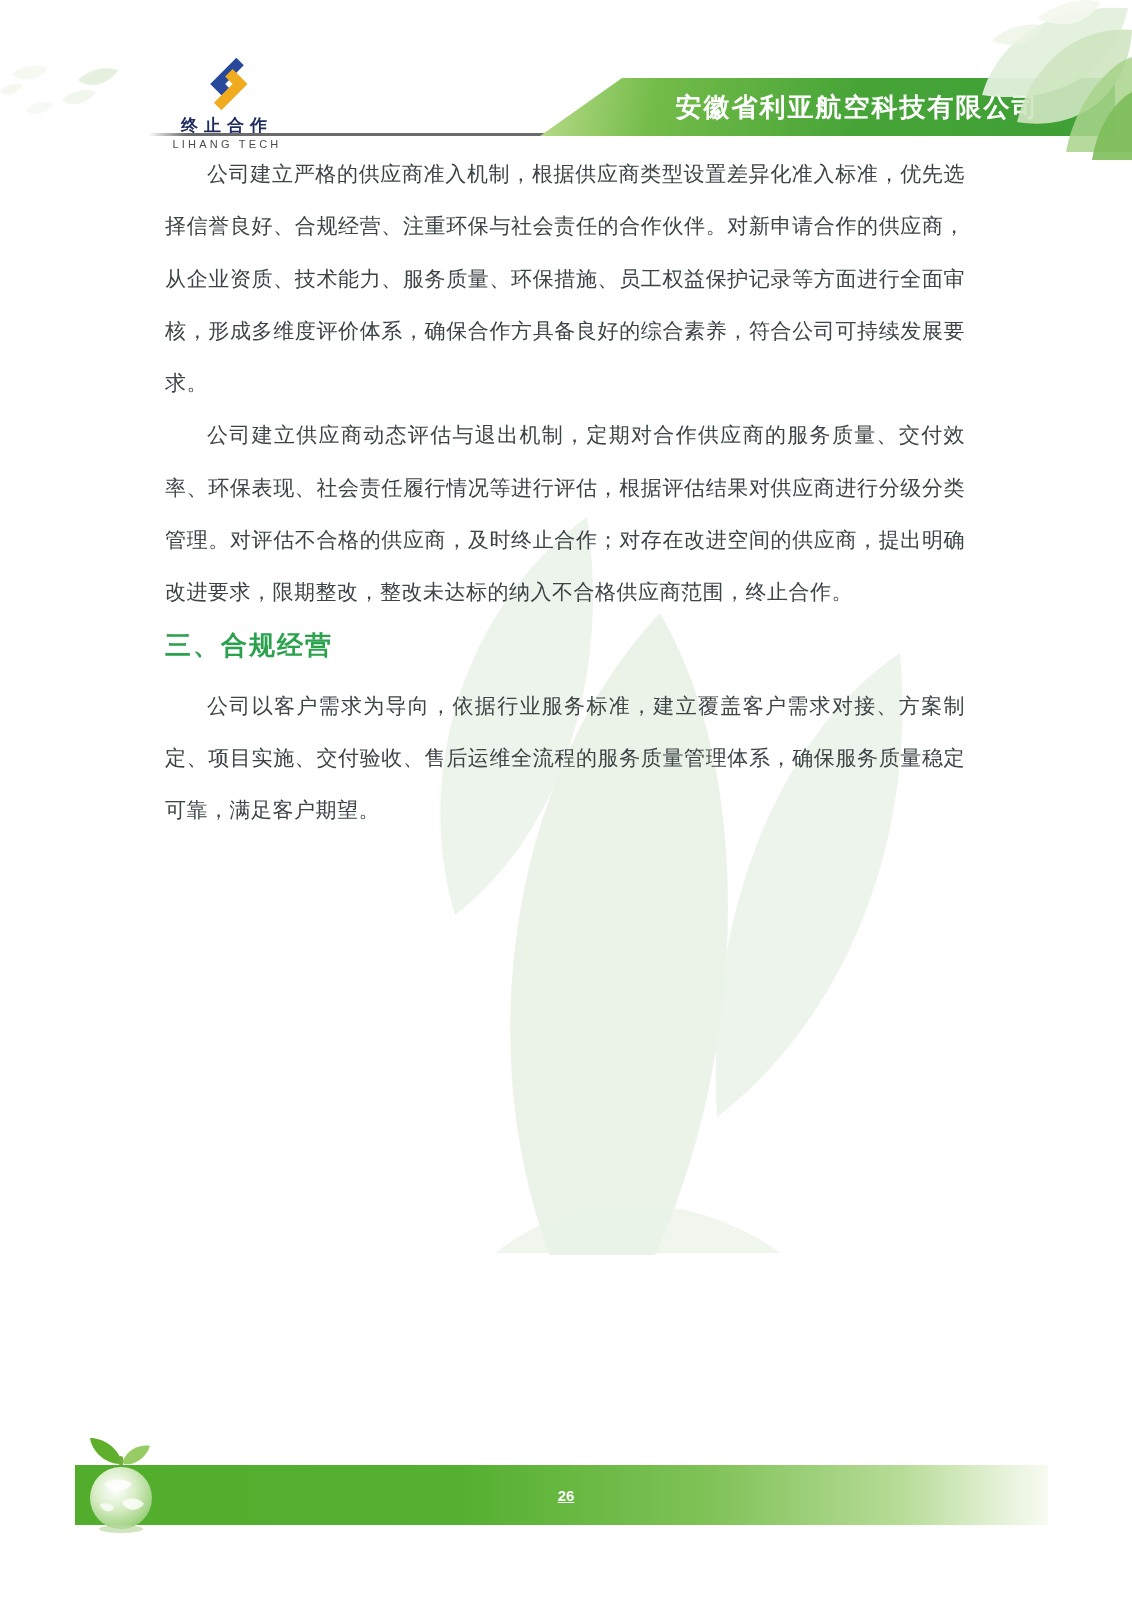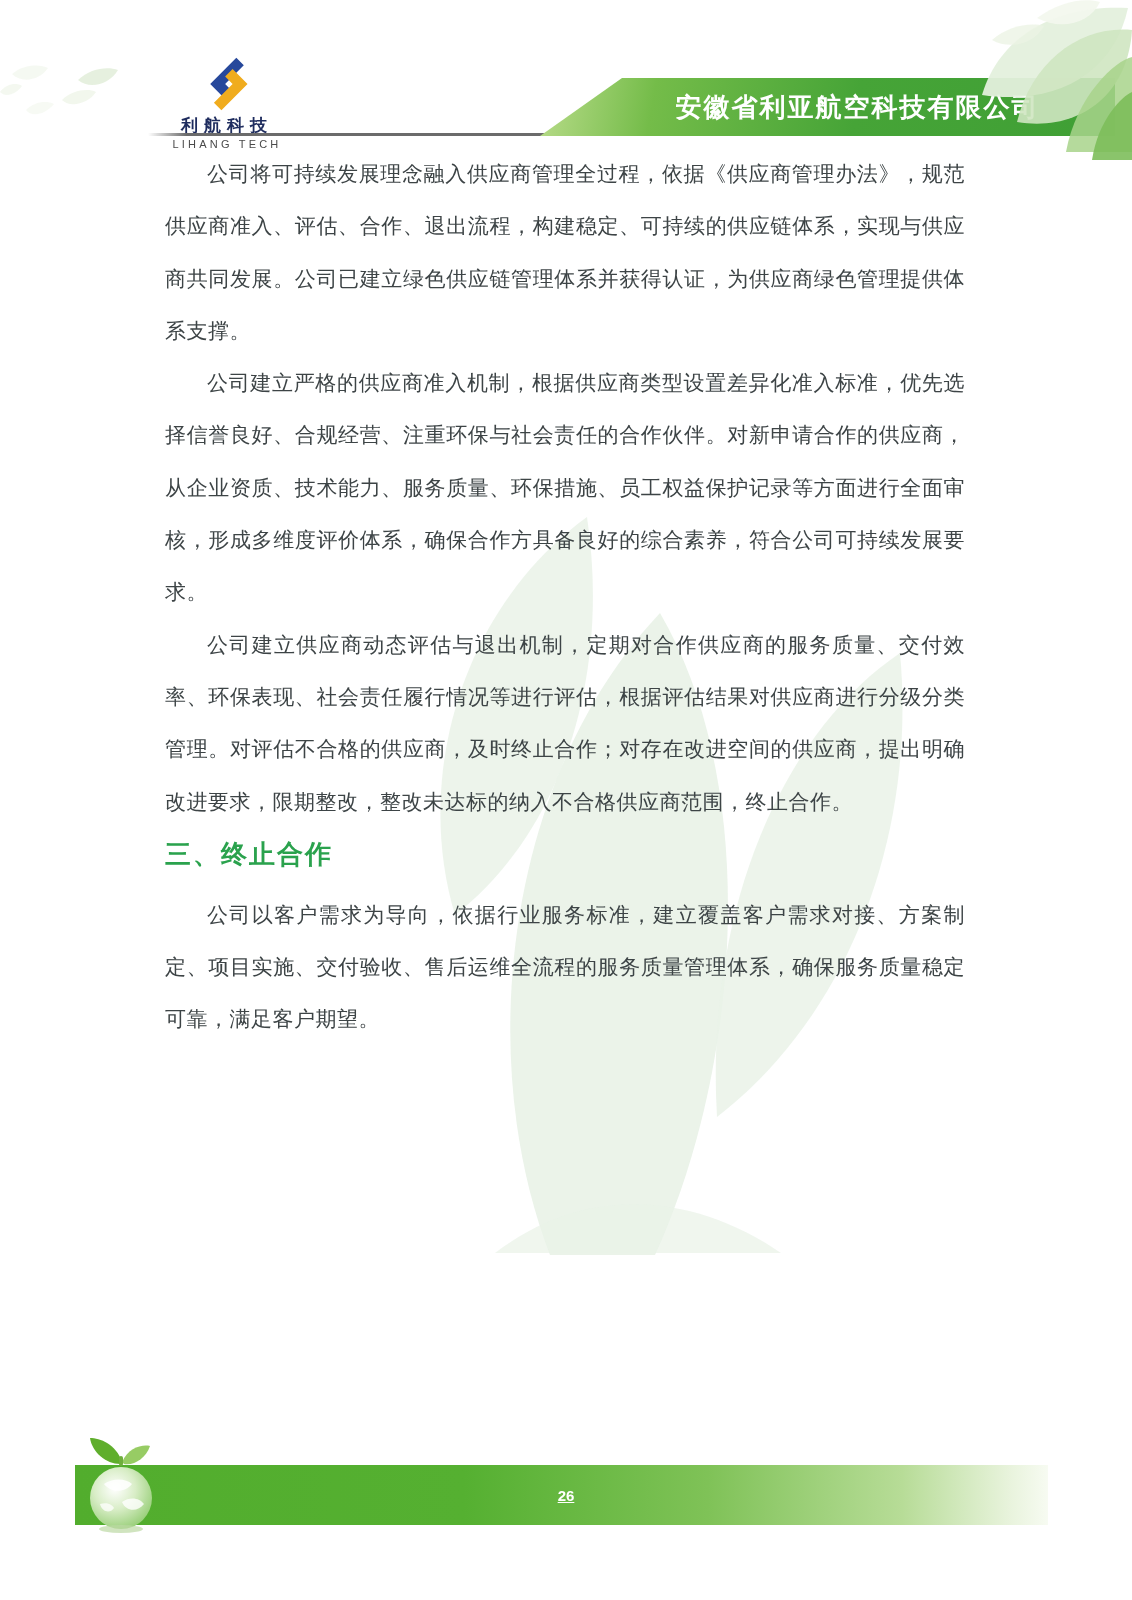--- a/index.html
+++ b/index.html
@@ -100,43 +100,42 @@
       <path d="M140,898 C228,830 336,836 426,898 Z" opacity="0.7"></path>
     </g>
   </svg>
 
   <div class="header">
     <div class="logo">
       <svg class="logo-mark" width="66" height="56" viewBox="0 0 60 60">
         <path d="M40,2 L12,30 L28,46 L36,38 L28,30 L48,10 Z" fill="#27489b"></path>
         <path d="M24,58 L52,30 L36,14 L28,22 L36,30 L16,50 Z" fill="#f0ac1e"></path>
       </svg>
-      <span class="logo-cn">利航科技</span>
+      <span class="logo-cn">终止合作</span>
       <span class="logo-en">LIHANG TECH</span>
     </div>
     <div class="header-rule"></div>
     <div class="banner">
       <span class="banner-title">安徽省利亚航空科技有限公司</span>
     </div>
   </div>
 
   <svg class="corner-leaves-tr" width="300" height="160" viewBox="0 0 300 160">
     <path d="M150,95 C168,33 228,4 296,8 C282,72 226,106 150,95 Z" fill="#e4f0dd" opacity="0.95"></path>
     <path d="M185,122 C200,60 250,25 300,30 C296,96 246,132 185,122 Z" fill="#cfe6c1" opacity="0.9"></path>
     <path d="M234,152 C244,96 284,60 300,57 L300,152 Z" fill="#a8d38b" opacity="0.85"></path>
     <path d="M260,160 C266,120 290,96 300,92 L300,160 Z" fill="#7dbe5b" opacity="0.9"></path>
     <path d="M205,18 C226,2 252,-3 268,2 C258,23 230,31 205,18 Z" fill="#f3f8ee" opacity="0.95"></path>
     <path d="M160,40 C176,26 198,22 212,26 C202,44 178,50 160,40 Z" fill="#ecf4e5" opacity="0.8"></path>
   </svg>
 
   <div class="content" id="document-body">
-      <p class="body-paragraph">公司将可持续发展理念融入供应商管理全过程，依据《供应商管理办法》，规范供应商准入、评估、合作、退出流程，构建稳定、可持续的供应链体系，实现与供应商共同发展。公司已建立绿色供应链管理体系并获得认证，为供应商绿色管理提供体系支撑。</p>
       <p class="body-paragraph">公司建立严格的供应商准入机制，根据供应商类型设置差异化准入标准，优先选择信誉良好、合规经营、注重环保与社会责任的合作伙伴。对新申请合作的供应商，从企业资质、技术能力、服务质量、环保措施、员工权益保护记录等方面进行全面审核，形成多维度评价体系，确保合作方具备良好的综合素养，符合公司可持续发展要求。</p>
       <p class="body-paragraph">公司建立供应商动态评估与退出机制，定期对合作供应商的服务质量、交付效率、环保表现、社会责任履行情况等进行评估，根据评估结果对供应商进行分级分类管理。对评估不合格的供应商，及时终止合作；对存在改进空间的供应商，提出明确改进要求，限期整改，整改未达标的纳入不合格供应商范围，终止合作。</p>
-      <h2 class="section-heading">三、终止合作</h2>
+      <h2 class="section-heading">三、合规经营</h2>
       <p class="body-paragraph">公司以客户需求为导向，依据行业服务标准，建立覆盖客户需求对接、方案制定、项目实施、交付验收、售后运维全流程的服务质量管理体系，确保服务质量稳定可靠，满足客户期望。</p>
     </div>
 
   <div class="footer-bar"></div>
   <svg class="eco-globe" width="78" height="98" viewBox="0 0 78 98">
     <defs>
       <radialGradient id="gg" cx="40%" cy="35%" r="75%">
         <stop offset="0%" stop-color="#ffffff"></stop>
         <stop offset="45%" stop-color="#d8edc6"></stop>
         <stop offset="100%" stop-color="#8cc96a"></stop>

